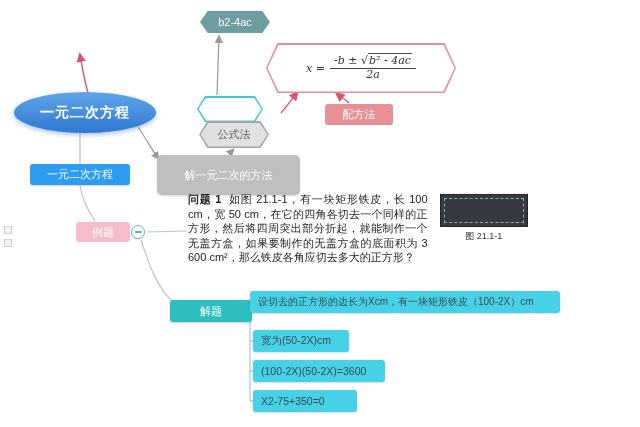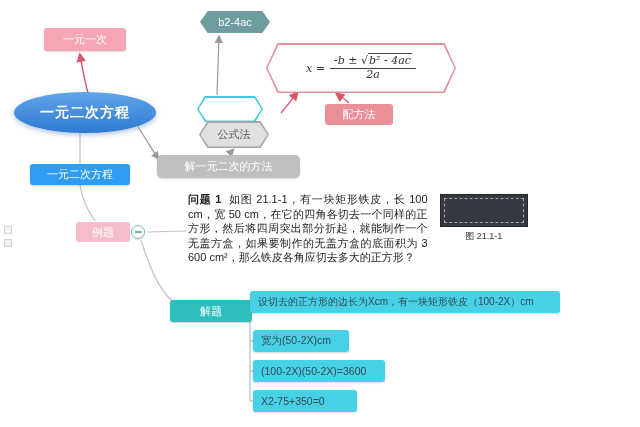--- a/index.html
+++ b/index.html
@@ -46,21 +46,21 @@
       clip-path:polygon(12% 0,88% 0,100% 50%,88% 100%,12% 100%,0 50%);}
   .n-hex-empty .hex-fill{clip-path:polygon(12% 0,88% 0,100% 50%,88% 100%,12% 100%,0 50%);}
   .n-gongshi{left:199px;top:121px;width:70px;height:27px;color:#5a5f63;}
   .n-gongshi .hex-border{background:#a2a7aa;clip-path:polygon(12% 0,88% 0,100% 50%,88% 100%,12% 100%,0 50%);}
   .n-gongshi .hex-fill{background:var(--gray-hex-fill,#E0E0E0);
       clip-path:polygon(12% 0,88% 0,100% 50%,88% 100%,12% 100%,0 50%);}
   .n-gongshi .lbl{position:relative;z-index:1;}
 
   .n-sub{left:30px;top:164px;width:100px;height:21px;background:var(--blue-sub,#2D9CF1);
          color:#fff;border-radius:3px;box-shadow:0 1px 2px rgba(0,0,0,.2);}
-  .n-methods{left:157px;top:155px;width:143px;height:23px;background:var(--gray-node,#BFBFBF);
+  .n-methods{left:157px;top:155px;width:143px;height:40px;background:var(--gray-node,#BFBFBF);
              color:#fff;border-radius:5px;box-shadow:0 1px 2px rgba(0,0,0,.15);}
   .n-example{left:76px;top:222px;width:54px;height:20px;background:var(--pink-example,#F5BCC9);
              color:#fff;border-radius:3px;}
   .n-link{left:131px;top:225px;width:14px;height:14px;border-radius:50%;background:#fff;
           border:1px solid #6cbcb2;box-shadow:0 1px 1px rgba(0,0,0,.1);}
   .n-link i{display:block;width:7px;height:2px;background:#58b8a8;border-radius:1px;}
 
   .n-problem{left:188px;top:192px;width:340px;height:84px;align-items:flex-start;
              justify-content:flex-start;white-space:normal;gap:12px;}
   .problem-text{width:244px;font-size:11px;line-height:14.6px;color:#1d1d1d;text-align:justify;}
@@ -112,23 +112,20 @@
     <path class="lg2" d="M141,240 C150,268 158,288 172,301"></path>
     <path class="lp" d="M233,313 C237,310 242,306 246,303" marker-end="url(#ap)"></path>
     <path class="lt" d="M250,313 L250,401 M250,341 L253,341 M250,371 L253,371 M250,401 L253,401"></path>
   </svg>
 
   <div class="edge-marks">
       <i></i>
       <i></i>
     </div>
 
-  <div class="node n-linear">
-    <span>一元一次</span>
-  </div>
 
   <div class="node n-badge">
     <span>b2-4ac</span>
   </div>
 
   <div class="node n-formula">
     <div class="hex-border"></div>
     <div class="hex-fill"></div>
     <div class="formula-content">
       <span>x =</span>

